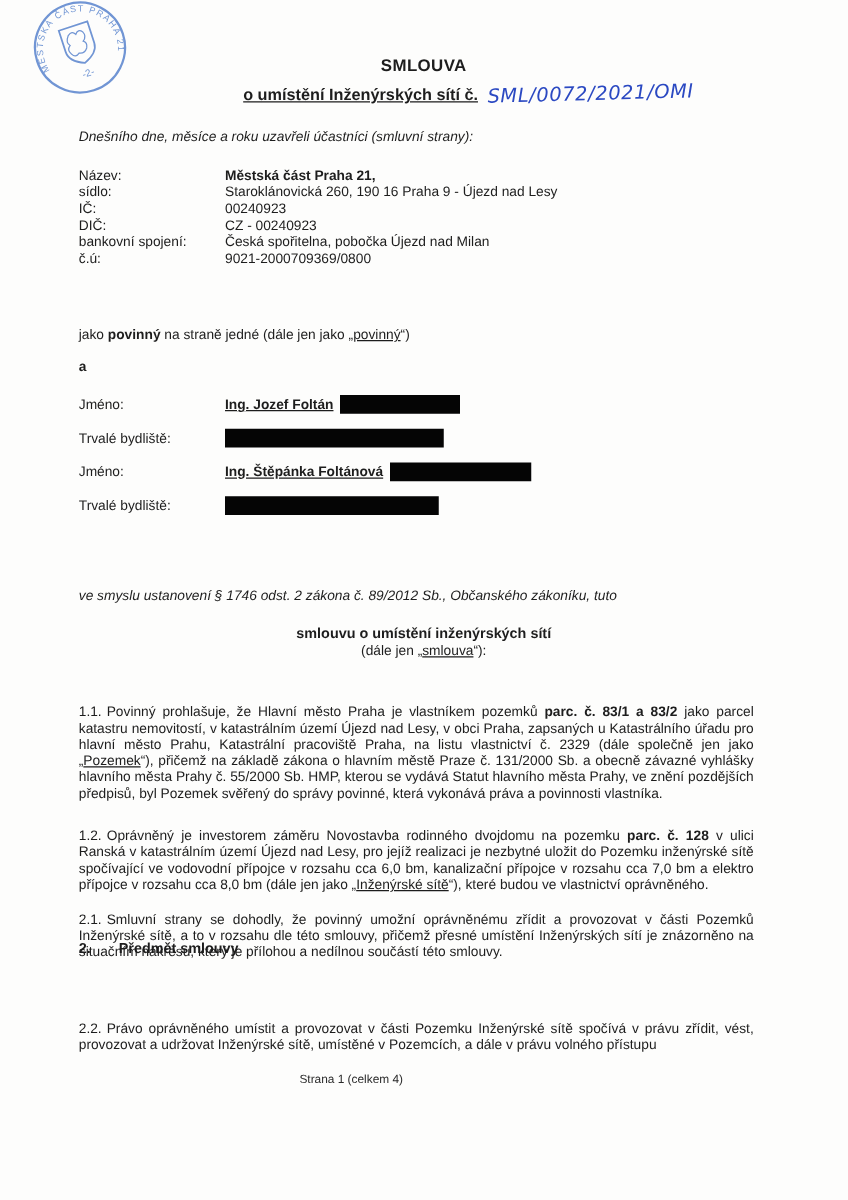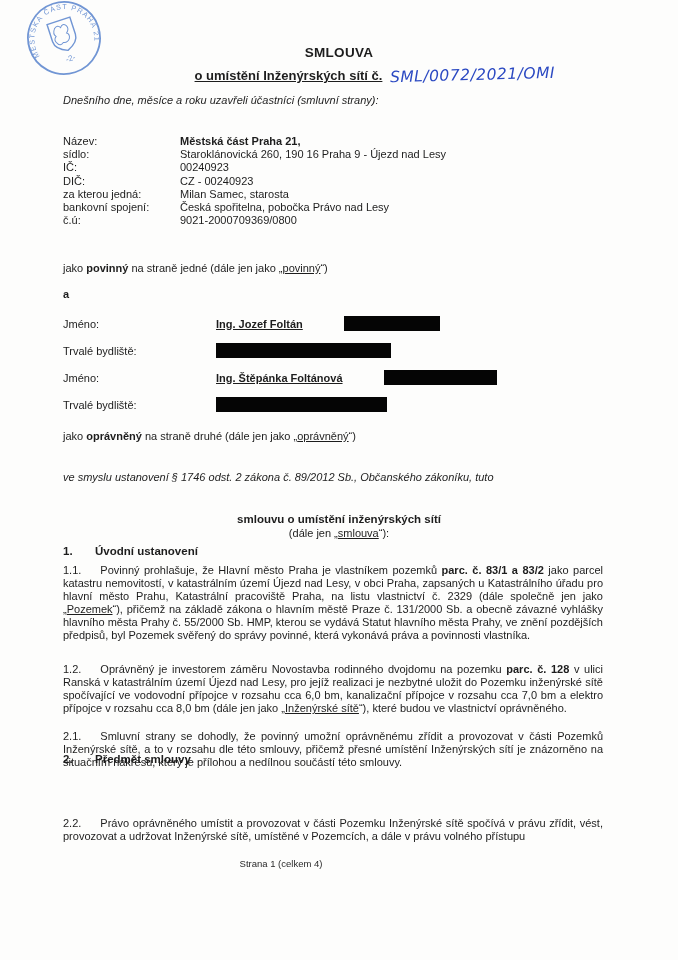--- a/index.html
+++ b/index.html
@@ -33,58 +33,58 @@
     font-style:italic;
     font-size:15.5px;
     color:#2b49c2;
     letter-spacing:.5px;
     transform:rotate(-1.5deg);
     white-space:nowrap;
   }
   
   .abs { position:absolute; left:63px; width:540px; }
   .italic { font-style:italic; }
-  .intro { top:94px; }
+  .intro { top:104px; }
   
   .party-block { top:135px; }
   .prow { display:flex; line-height:13.2px; }
   .plabel { width:117px; flex:0 0 117px; }
   .pvalue {}
   .prow:first-child .pvalue { font-weight:bold; }
   
   .clause-povinny { top:262px; }
   .and-sep { top:288px; font-weight:bold; }
   
   .persons { top:310px; }
-  .person-row { display:flex; align-items:center; height:27px;gap:36px; }
+  .person-row { display:flex; align-items:center; height:27px; }
   .person-label { width:117px; flex:0 0 117px; }
   .person-name { font-weight:bold; margin-right:5px;text-decoration:underline; }
   .redact { display:inline-block; height:15px; background:#050505; }
   .rb1 { width:96px; } .rb2 { width:175px; } .rb3 { width:113px; } .rb4 { width:171px; }
   .clause-opravneny { top:430px; }
   .legal-preamble { top:471px; }
   
   .subject { top:501px; left:0; width:678px; text-align:center; line-height:13.5px; }
-  .subject .l1 { font-weight:bold; font-size:11.5px;margin-top:12px; }
+  .subject .l1 { font-weight:bold; font-size:11.5px; }
   
   .sec-heading { font-weight:bold; font-size:11.5px; }
   .sec-heading .num { display:inline-block; width:32px; }
   .sec1 { top:545px; }
   .sec2 { top:753px; }
   
   .body-p { line-height:13px; text-align:justify; }
   .p11 { top:564px; }
   .p12 { top:663px; }
   .p21 { top:730px; }
   .p22 { top:817px; }
   
   .run-b { font-weight:bold; }
   .run-i { }
   .run-u { text-decoration:underline; }
-  .run-n { padding-right:19px; }
+  .run-n { padding-right:4px; }
   
   .page-footer {
     position:absolute; top:858px; left:0; width:562px;
     text-align:center; font-size:9.5px; color:#2a2a2a;
   }
 </style>
 </head>
 <body>
 
 <div class="page">
@@ -124,26 +124,22 @@
     </div>
     <div class="prow">
       <span class="plabel">IČ:</span>
       <span class="pvalue">00240923</span>
     </div>
     <div class="prow">
       <span class="plabel">DIČ:</span>
       <span class="pvalue">CZ - 00240923</span>
     </div>
     <div class="prow">
-      <span class="plabel">za kterou jedná:</span>
-      <span class="pvalue">Milan Samec, starosta</span>
-    </div>
-    <div class="prow">
       <span class="plabel">bankovní spojení:</span>
-      <span class="pvalue">Česká spořitelna, pobočka Právo nad Lesy</span>
+      <span class="pvalue">Česká spořitelna, pobočka Újezd nad Milan</span>
     </div>
     <div class="prow">
       <span class="plabel">č.ú:</span>
       <span class="pvalue">9021-2000709369/0800</span>
     </div>
   </div>
 
   <p class="abs clause-povinny"><span>jako </span><span class="run-b">povinný</span><span> na straně jedné (dále jen jako „</span><span class="run-u">povinný</span><span>“)</span></p>
 
   <p class="abs and-sep">a</p>
@@ -162,32 +158,28 @@
       <span class="person-label">Jméno:</span>
       <span class="person-name">Ing. Štěpánka Foltánová</span>
       <span class="redact rb3"></span>
     </div>
     <div class="person-row">
       <span class="person-label">Trvalé bydliště:</span>
       <span class="redact rb4"></span>
     </div>
   </div>
 
-  <p class="abs clause-opravneny"><span>jako </span><span class="run-b">oprávněný</span><span> na straně druhé (dále jen jako „</span><span class="run-u">oprávněný</span><span>“)</span></p>
 
   <p class="abs legal-preamble italic">ve smyslu ustanovení § 1746 odst. 2 zákona č. 89/2012 Sb., Občanského zákoníku, tuto</p>
 
   <div class="abs subject">
     <div class="l1">smlouvu o umístění inženýrských sítí</div>
     <div class="l2"><span>(dále jen „</span><span class="run-u">smlouva</span><span>“):</span></div>
   </div>
 
-  <div class="abs sec-heading sec1">
-    <span class="num">1.</span><span>Úvodní ustanovení</span>
-  </div>
   <p class="abs body-p p11"><span class="run-n">1.1.</span><span>Povinný prohlašuje, že Hlavní město Praha je vlastníkem pozemků </span><span class="run-b">parc. č. 83/1 a 83/2</span><span> jako parcel katastru nemovitostí, v katastrálním území Újezd nad Lesy, v obci Praha, zapsaných u Katastrálního úřadu pro hlavní město Prahu, Katastrální pracoviště Praha, na listu vlastnictví č. 2329 (dále společně jen jako „</span><span class="run-u">Pozemek</span><span>“), přičemž na základě zákona o hlavním městě Praze č. 131/2000 Sb. a obecně závazné vyhlášky hlavního města Prahy č. 55/2000 Sb. HMP, kterou se vydává Statut hlavního města Prahy, ve znění pozdějších předpisů, byl Pozemek svěřený do správy povinné, která vykonává práva a povinnosti vlastníka.</span></p>
   <p class="abs body-p p12"><span class="run-n">1.2.</span><span>Oprávněný je investorem záměru Novostavba rodinného dvojdomu na pozemku </span><span class="run-b">parc. č. 128</span><span> v ulici Ranská v katastrálním území Újezd nad Lesy, pro jejíž realizaci je nezbytné uložit do Pozemku inženýrské sítě spočívající </span><span class="run-i">ve vodovodní přípojce v rozsahu cca 6,0 bm, kanalizační přípojce v rozsahu cca 7,0 bm a elektro přípojce v rozsahu cca 8,0 bm</span><span> (dále jen jako „</span><span class="run-u">Inženýrské sítě</span><span>“), které budou ve vlastnictví oprávněného.</span></p>
 
   <div class="abs sec-heading sec2">
     <span class="num">2.</span><span>Předmět smlouvy</span>
   </div>
   <p class="abs body-p p21"><span class="run-n">2.1.</span><span>Smluvní strany se dohodly, že povinný umožní oprávněnému zřídit a provozovat v části Pozemků Inženýrské sítě, a to v rozsahu dle této smlouvy, přičemž přesné umístění Inženýrských sítí je znázorněno na situačním nákresu, který je přílohou a nedílnou součástí této smlouvy.</span></p>
   <p class="abs body-p p22"><span class="run-n">2.2.</span><span>Právo oprávněného umístit a provozovat v části Pozemku Inženýrské sítě spočívá v právu zřídit, vést, provozovat a udržovat Inženýrské sítě, umístěné v Pozemcích, a dále v právu volného přístupu</span></p>
 
   <div class="page-footer">Strana 1 (celkem 4)</div>

